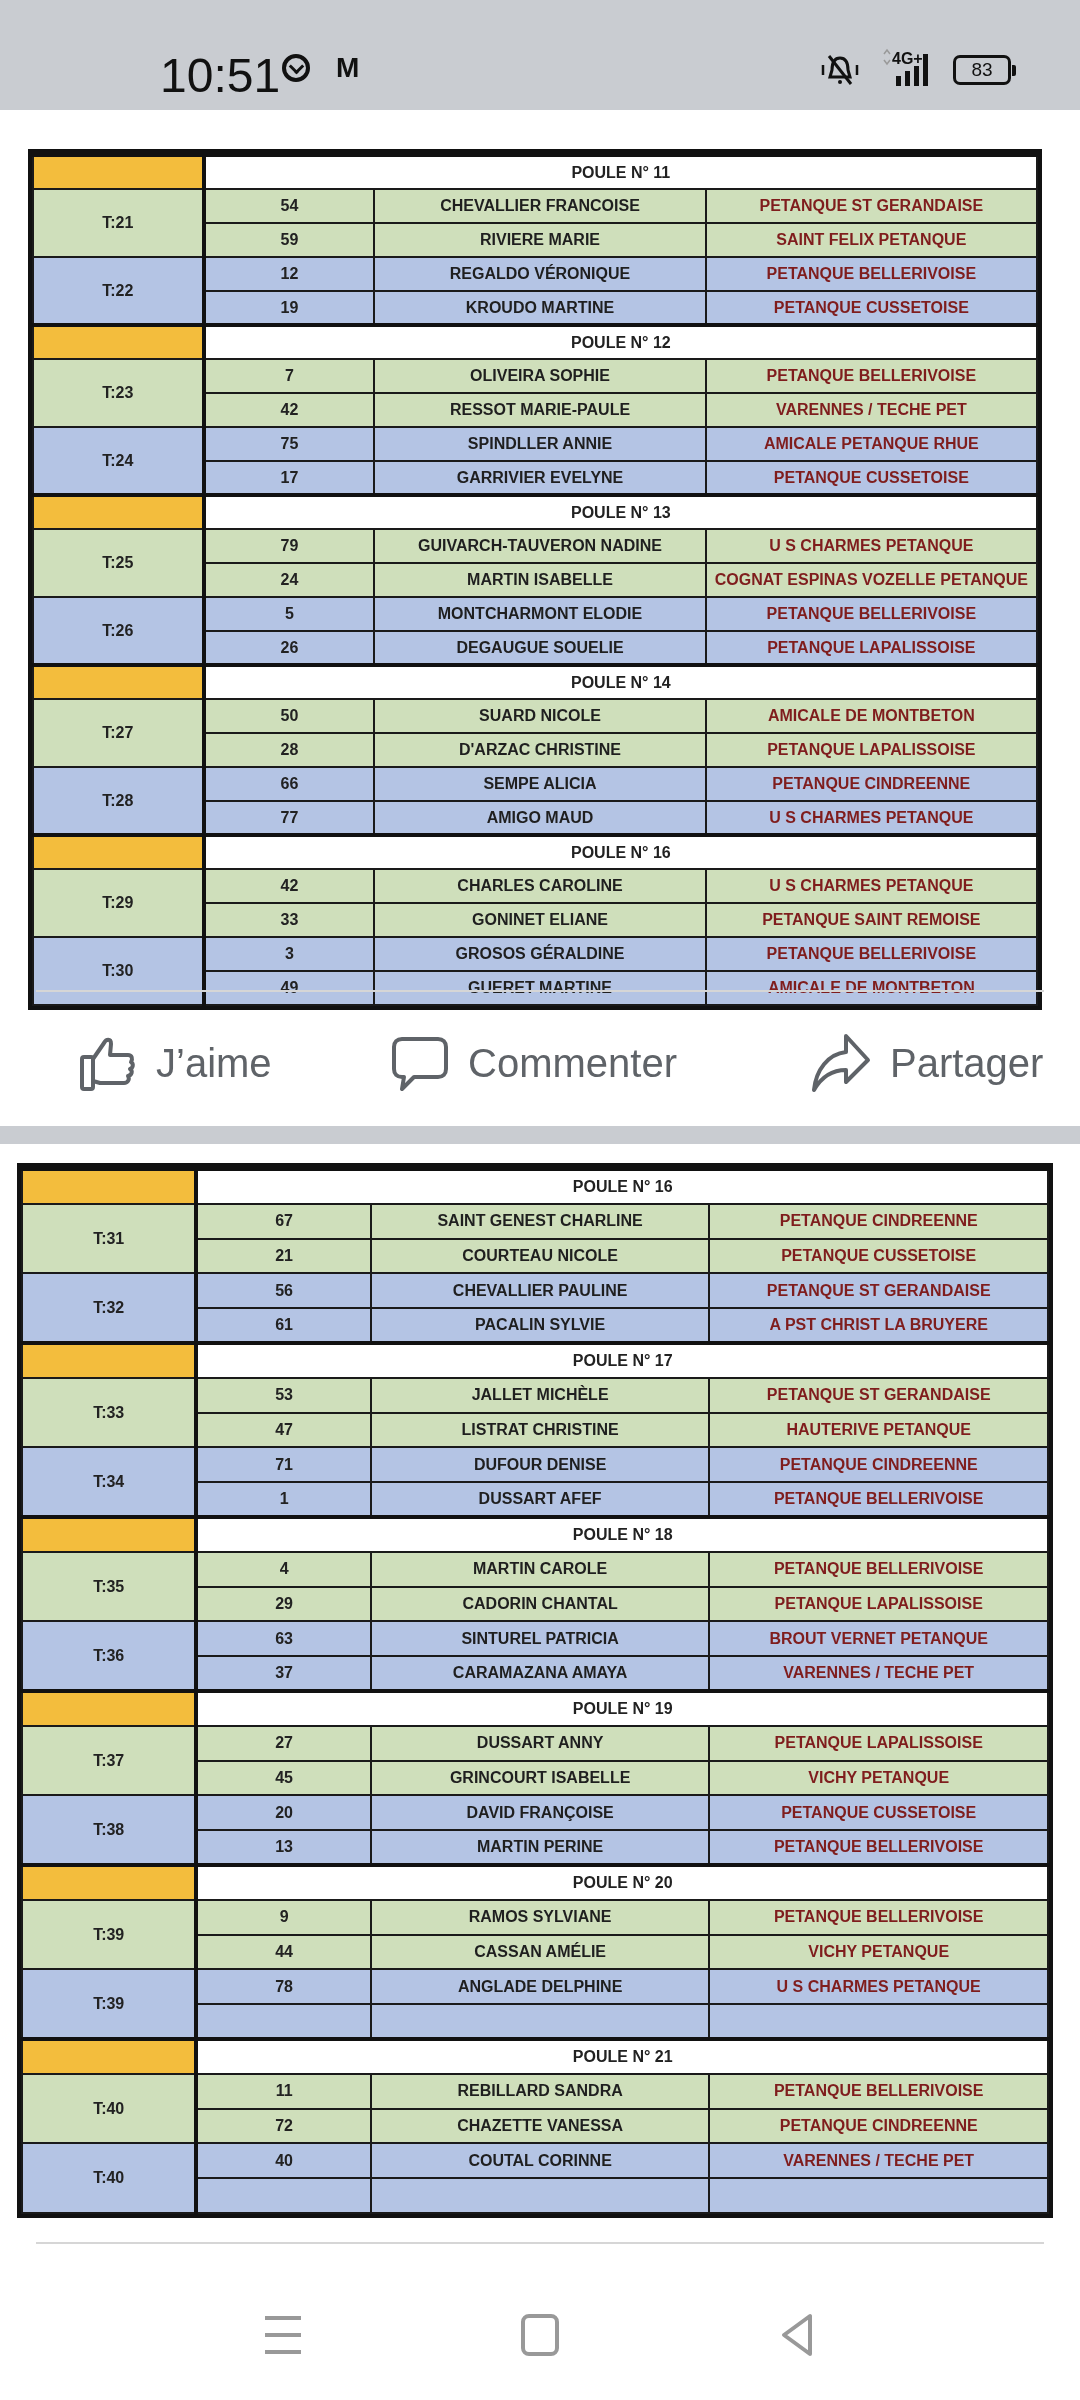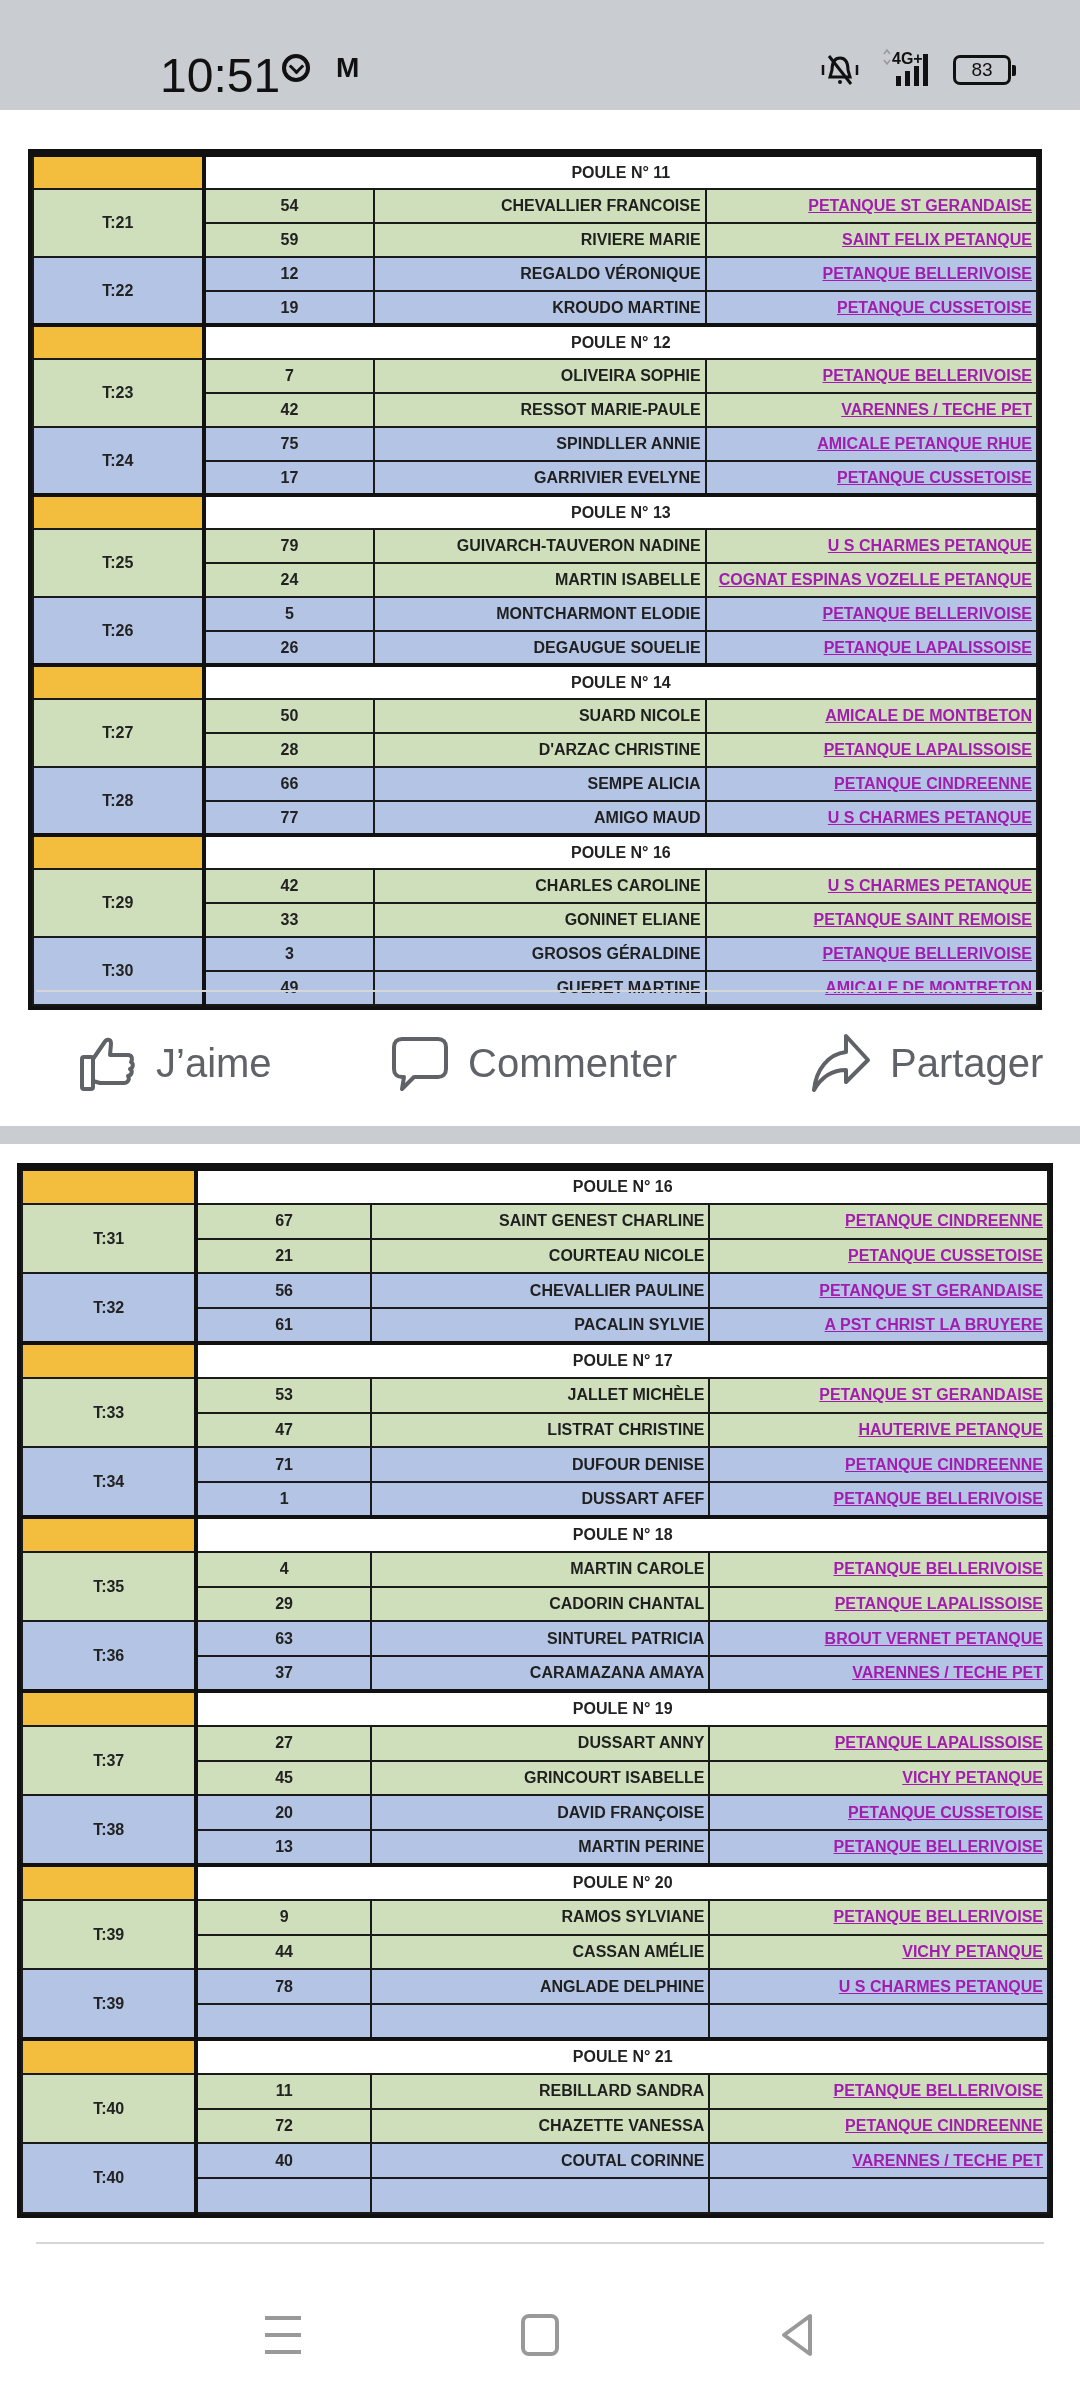--- a/index.html
+++ b/index.html
@@ -14,22 +14,22 @@
   .statusbar .battery { position: absolute; left: 953px; top: 55px; width: 58px; height: 30px; border: 3px solid #111; border-radius: 7px; font-size: 19px; text-align: center; line-height: 24px; color: #111; }
   .statusbar .battery::after { content: ""; position: absolute; right: -8px; top: 7px; width: 4px; height: 11px; background: #111; border-radius: 0 2px 2px 0; }
 
   .sched { position: absolute; border: 4px solid #111; background: #111; }
   .sched table { border-collapse: collapse; width: 100%; table-layout: fixed; }
   .sched td { border: 2px solid #1a1a1a; font-weight: bold; font-size: 16px; padding: 0 4px; white-space: nowrap; overflow: hidden; }
   .sched td.hdr-orange { background: #f3bd3d; border-right: 4px solid #111; }
   .sched td.hdr-title { background: #ffffff; text-align: center; color: #222; font-size: 16px; }
   .sched td.table-label { text-align: center; color: #222; font-size: 16px; border-right: 4px solid #111; }
   .sched td.num { text-align: center; color: #222; }
-  .sched td.name { color: #1f1f1f; text-align: right; }
-  .sched td.club { color: #a21caf; text-align: right; text-decoration: underline; }
+  .sched td.name { color: #1f1f1f; text-align: center; }
+  .sched td.club { color: #7f1d1d; text-align: center; }
   .sched tr.green td { background: #cfdfbb; }
   .sched tr.blue td { background: #b4c4e4; }
   .sched tr.header td { border-top: 4px solid #111; }
 
   .divider { position: absolute; left: 36px; width: 1008px; height: 2px; background: #d6d6d6; }
   .actions { position: absolute; left: 0; top: 1020px; width: 1080px; height: 86px; }
   .action { position: absolute; top: 10px; height: 66px; display: flex; align-items: center; gap: 18px; color: #5f6368; font-size: 40px; font-family: "Liberation Sans", sans-serif; }
   .action svg { display: block; }
   .sep-band { position: absolute; left: 0; top: 1126px; width: 1080px; height: 18px; background: #c9ccd1; }
 

